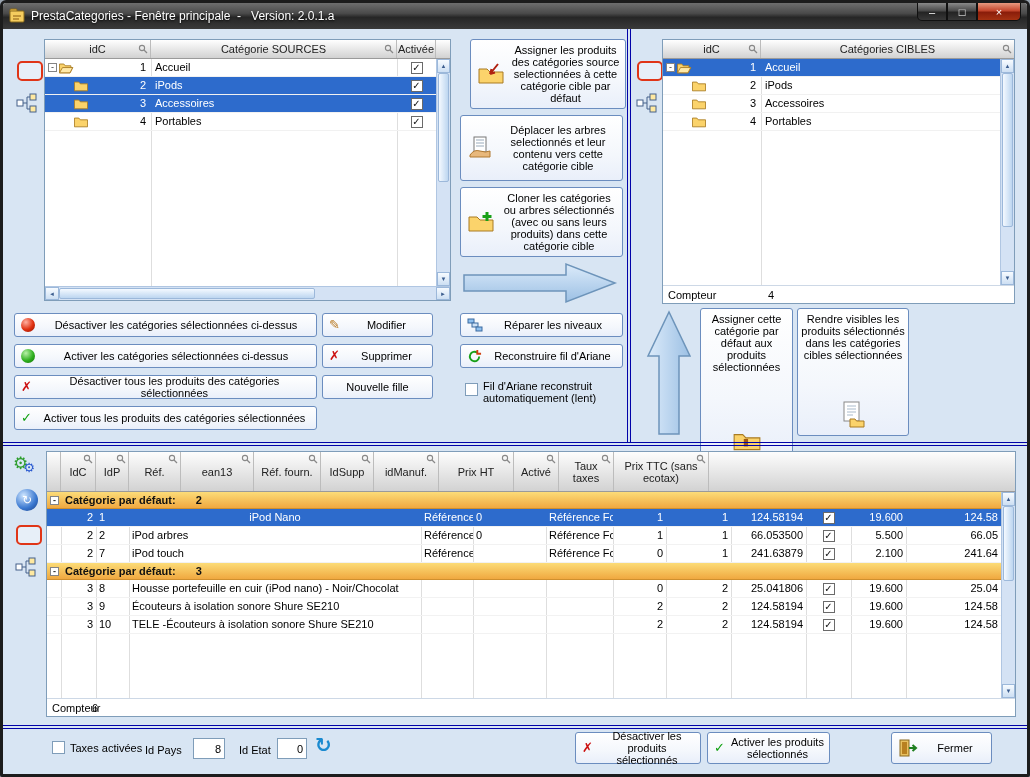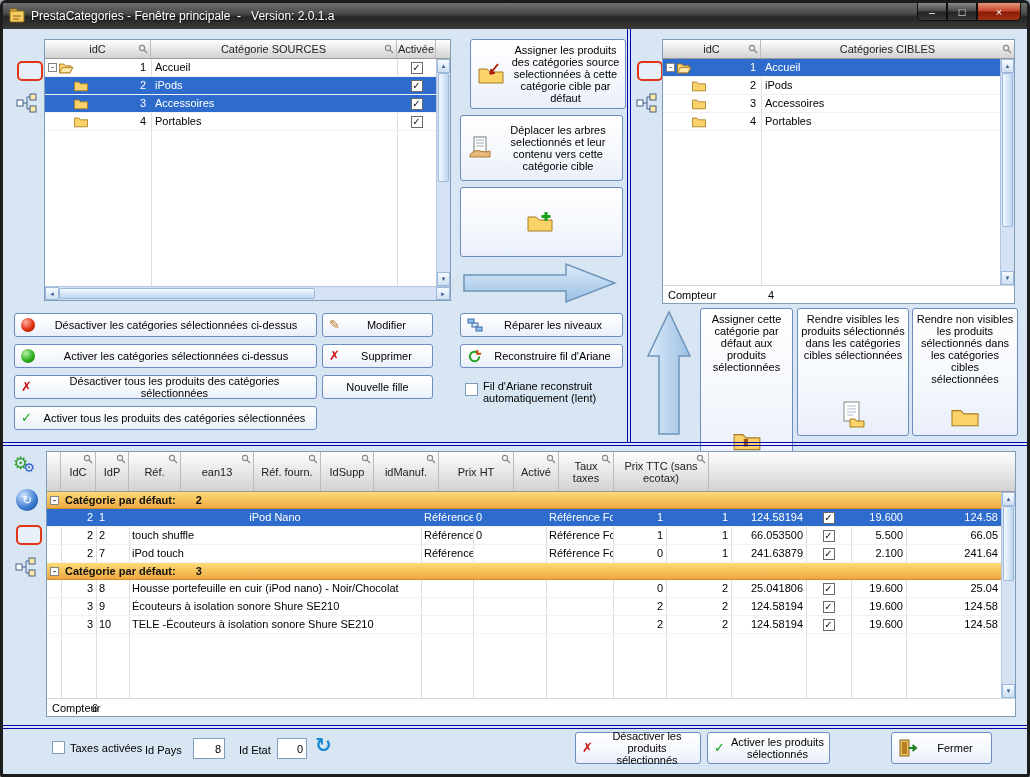--- a/index.html
+++ b/index.html
@@ -226,20 +226,21 @@
             <path d="M9 5h8M9 8h8M9 11h8" stroke="#99aabb"></path>
             <path d="M3 20 q4 -6 10 -4 q6 2 10 0 l0 6 l-20 0 Z" fill="#e8b87c" stroke="#b07830"></path>
           </svg></span>
       <span class="blabel">Déplacer les arbres selectionnés et leur contenu vers cette catégorie cible</span>
     </div>
     <div class="btn" style="left:457px;top:158px;width:163px;height:70px">
       <span class="bicon"><svg width="28" height="24" viewBox="0 0 28 24">
             <path d="M2 21 V7 H10 L13 10 H26 V21 Z" fill="#FBD36B" stroke="#A97B22"></path>
             <path d="M20 2 v9 M15.5 6.5 h9" stroke="#18a018" stroke-width="3"></path>
           </svg></span>
+      <span class="blabel">Cloner les catégories ou arbres sélectionnés (avec ou sans leurs produits) dans cette catégorie cible</span>
     </div>
 
     <span class="arwrap" style="left:459px;top:232px">
       <svg width="156" height="44" viewBox="0 0 156 44">
         <defs>
             <linearGradient id="ag1" x1="0" y1="0" x2="0" y2="1">
               <stop offset="0" stop-color="#dcebfa"></stop>
               <stop offset="1" stop-color="#9cc0e4"></stop>
             </linearGradient>
           </defs>
@@ -353,26 +354,20 @@
             <path d="M2 21 V7 H10 L13 10 H26 V21 Z" fill="#FBD36B" stroke="#A97B22"></path>
             <path d="M11 18 v-7 h4 v7 Z" fill="#a05a10"></path>
           </svg></span>
     </div>
     <div class="btn vbtn" style="left:794px;top:279px;width:112px;height:128px">
       <span class="blabel">Rendre visibles les produits sélectionnés dans les catégories cibles sélectionnées</span>
       <span class="bicon"><svg width="26" height="28" viewBox="0 0 26 28">
             <rect x="4" y="1" width="15" height="19" fill="#fff" stroke="#888"></rect>
             <path d="M7 5h9M7 8h9M7 11h9M7 14h6" stroke="#aabbcc"></path>
             <path d="M10 26 V18 H15 L16.5 20 H24 V26 Z" fill="#FBD36B" stroke="#A97B22"></path>
-          </svg></span>
-    </div>
-    <div class="btn vbtn" style="left:909px;top:279px;width:106px;height:128px">
-      <span class="blabel">Rendre non visibles les produits sélectionnés dans les catégories cibles sélectionnées</span>
-      <span class="bicon"><svg width="32" height="26" viewBox="0 0 28 24">
-            <path d="M2 21 V7 H10 L13 10 H26 V21 Z" fill="#FBD36B" stroke="#A97B22"></path>
           </svg></span>
     </div>
 
     <div class="btn" style="left:11px;top:284px;width:303px;height:24px">
       <span class="bicon ball red"></span>
       <span class="blabel">Désactiver les catégories sélectionnées ci-dessus</span>
     </div>
     <div class="btn" style="left:11px;top:315px;width:303px;height:24px">
       <span class="bicon ball green"></span>
       <span class="blabel">Activer les catégories sélectionnées ci-dessus</span>
@@ -551,21 +546,21 @@
               <div class="pc ac ac" style="width: 45px;">
                 <span class="cb">✓</span>
               </div>
               <div class="pc ar ar" style="width: 55px;">19.600</div>
               <div class="pc ar ar" style="width: 95px;">124.58</div>
             </div>
             <div class="prow">
               <div class="pc ac ac" style="width: 14px;"></div>
               <div class="pc ar ar" style="width: 35px;">2</div>
               <div class="pc al" style="width: 33px;">2</div>
-              <div class="pc al" style="width: 292px;">touch shuffle</div>
+              <div class="pc al" style="width: 292px;">iPod arbres</div>
               <div class="pc al" style="width: 52px;">Référence shuf</div>
               <div class="pc al" style="width: 73px;">0</div>
               <div class="pc al" style="width: 67px;">Référence Fourn</div>
               <div class="pc ar ar" style="width: 53px;">1</div>
               <div class="pc ar ar" style="width: 65px;">1</div>
               <div class="pc ar ar" style="width: 75px;">66.053500</div>
               <div class="pc ac ac" style="width: 45px;">
                 <span class="cb">✓</span>
               </div>
               <div class="pc ar ar" style="width: 55px;">5.500</div>

